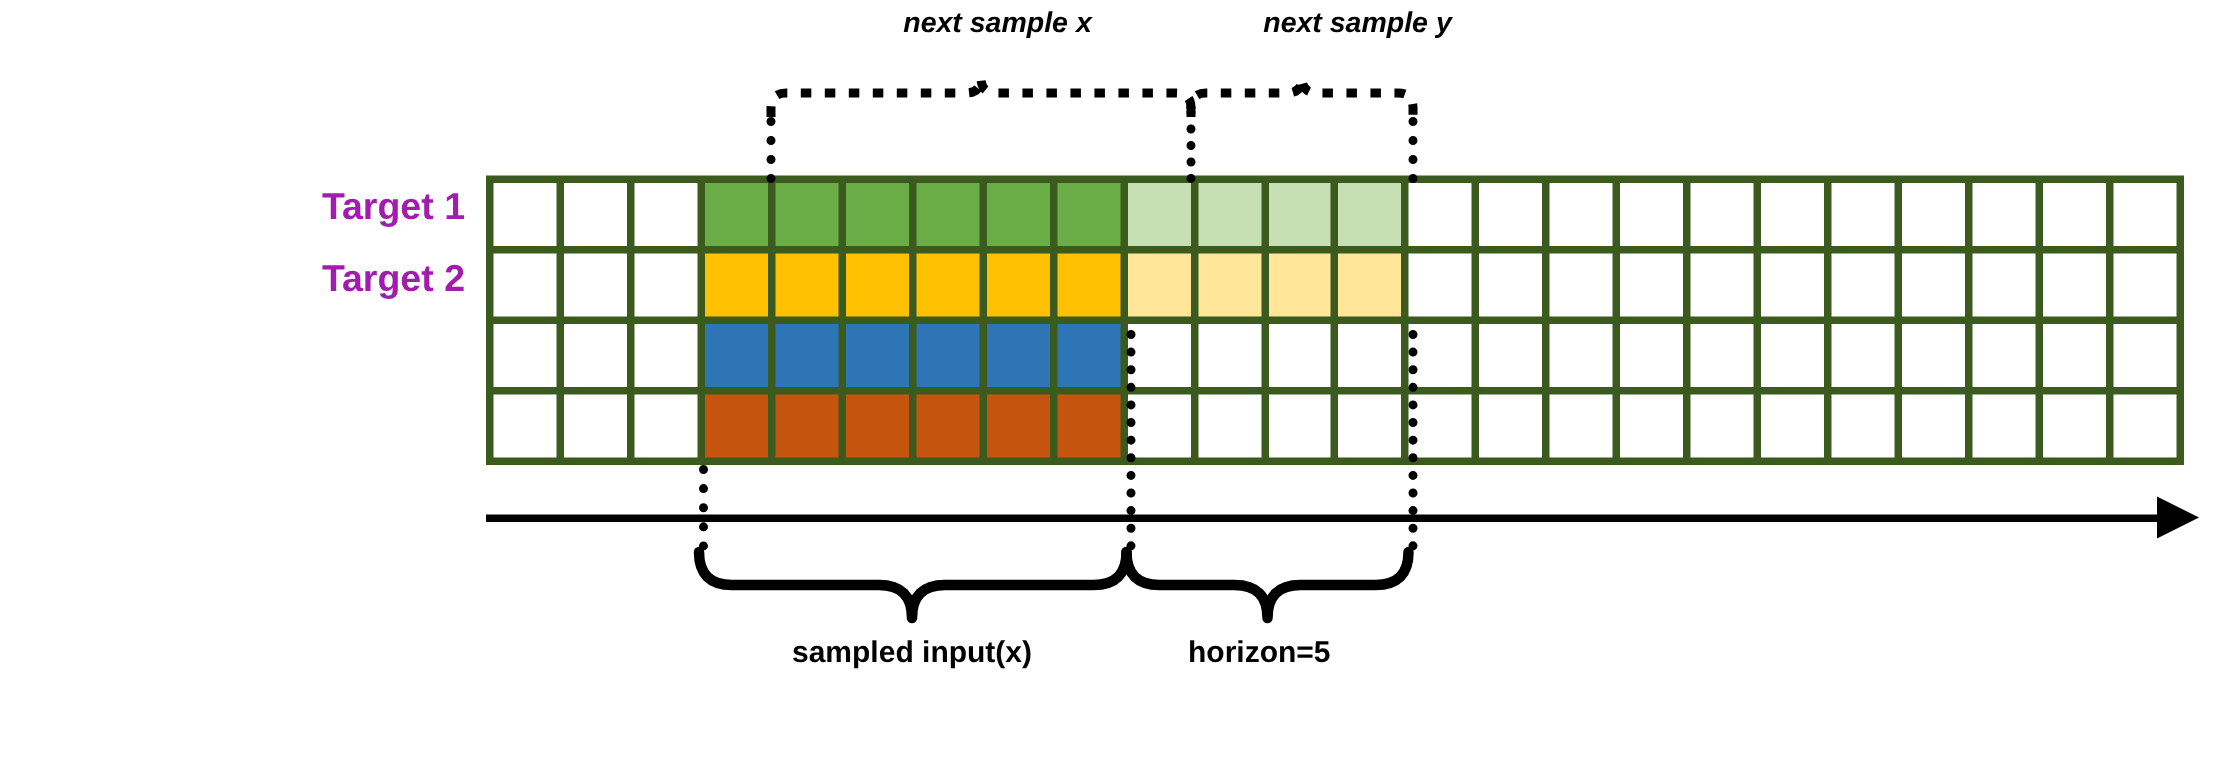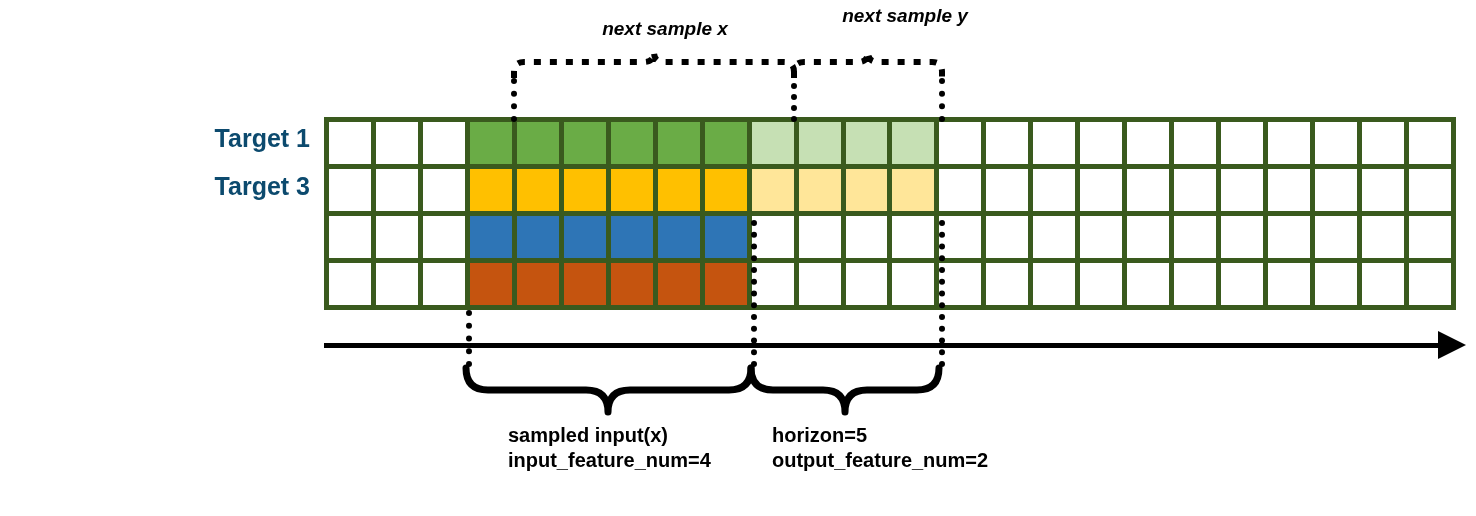--- a/index.html
+++ b/index.html
@@ -12,37 +12,37 @@
 
   #title{
     left:14px;top:2px;font-size:30px;font-weight:700;color:#000;
     letter-spacing:-0.2px;white-space:nowrap;
   }
 
   .top-label{
     font-size:19px;font-style:italic;font-weight:600;color:#000;
     white-space:nowrap;text-align:center;
   }
-  #lbl-next-x{left:565px;top:18px;width:200px;}
+  #lbl-next-x{left:565px;top:5px;width:200px;}
   #lbl-next-y{left:805px;top:5px;width:200px;}
 
   
   #grid{
     left:324px;top:117px;width:1132px;height:193px;
     background:#3A5A1E;
     display:grid;
     grid-template-columns:repeat(24,1fr);
     grid-template-rows:repeat(4,1fr);
     gap:5px;padding:5px;box-sizing:border-box;
   }
   .cell{background:#ffffff;}
 
   
   .row-label{
-    font-size:25px;font-weight:700;color:#0c4a6e;text-align:right;
+    font-size:25px;font-weight:700;color:#a21caf;text-align:right;
     white-space:nowrap;width:300px;left:10px;
   }
   #rl0{top:124px;}
   #rl1{top:172px;}
   #rl2{top:221px;}
   #rl3{top:269px;}
   #rl-time{top:327px;font-size:26px;}
 
   
   #axis-line{left:324px;top:343px;width:1120px;height:5px;background:#000;}
@@ -54,35 +54,35 @@
 
   
   .dotline{width:0;border-left:6px dotted #000;}
 
   
   .bot-label{
     font-size:20px;font-weight:600;color:#000;line-height:25px;white-space:nowrap;
   }
   #bl-x{left:508px;top:423px;}
   #bl-y{left:772px;top:423px;}
-  .bot-label div{white-space:nowrap;}
+  .bot-label div{white-space:nowrap;margin-left:20px;}
 
   svg.ovl{position:absolute;left:0;top:0;width:1476px;height:516px;pointer-events:none;}
 </style>
 </head>
 <body>
 
 <div id="stage">
 
 
   <div class="abs top-label" id="lbl-next-x">next sample x</div>
   <div class="abs top-label" id="lbl-next-y">next sample y</div>
 
   <div class="abs row-label" id="rl0">Target 1</div>
-  <div class="abs row-label" id="rl1">Target 3</div>
+  <div class="abs row-label" id="rl1">Target 2</div>
 
   <div class="abs" id="grid" style="background: rgb(58, 90, 30); grid-template-columns: repeat(24, 1fr); grid-template-rows: repeat(4, 1fr);">
       <div class="cell" style="background: rgb(255, 255, 255);"></div>
       <div class="cell" style="background: rgb(255, 255, 255);"></div>
       <div class="cell" style="background: rgb(255, 255, 255);"></div>
       <div class="cell" style="background: rgb(106, 172, 70);"></div>
       <div class="cell" style="background: rgb(106, 172, 70);"></div>
       <div class="cell" style="background: rgb(106, 172, 70);"></div>
       <div class="cell" style="background: rgb(106, 172, 70);"></div>
       <div class="cell" style="background: rgb(106, 172, 70);"></div>
@@ -193,20 +193,18 @@
 
     <path fill="none" stroke="#000" stroke-width="6" stroke-dasharray="7 9" stroke-linecap="butt" d="M794,78 L794,72 Q794,62 804,62 L858,62 Q868,62 868,52 Q868,62 878,62 L932,62 Q942,62 942,72 L942,78"></path>
 
     <path fill="none" stroke="#000" stroke-width="7" stroke-linecap="round" stroke-linejoin="round" d="M466,368 Q466,390 488,390 L586,390 Q608,390 608,412 Q608,390 630,390 L729,390 Q751,390 751,368"></path>
 
     <path fill="none" stroke="#000" stroke-width="7" stroke-linecap="round" stroke-linejoin="round" d="M751,368 Q751,390 773,390 L823,390 Q845,390 845,412 Q845,390 867,390 L917,390 Q939,390 939,368"></path>
   </svg>
 
   <div class="abs bot-label" id="bl-x">
     <div>sampled input(x)</div>
-    <div>input_feature_num=4</div>
   </div>
   <div class="abs bot-label" id="bl-y">
     <div>horizon=5</div>
-    <div>output_feature_num=2</div>
   </div>
 
 </div>
 
 </body></html>

